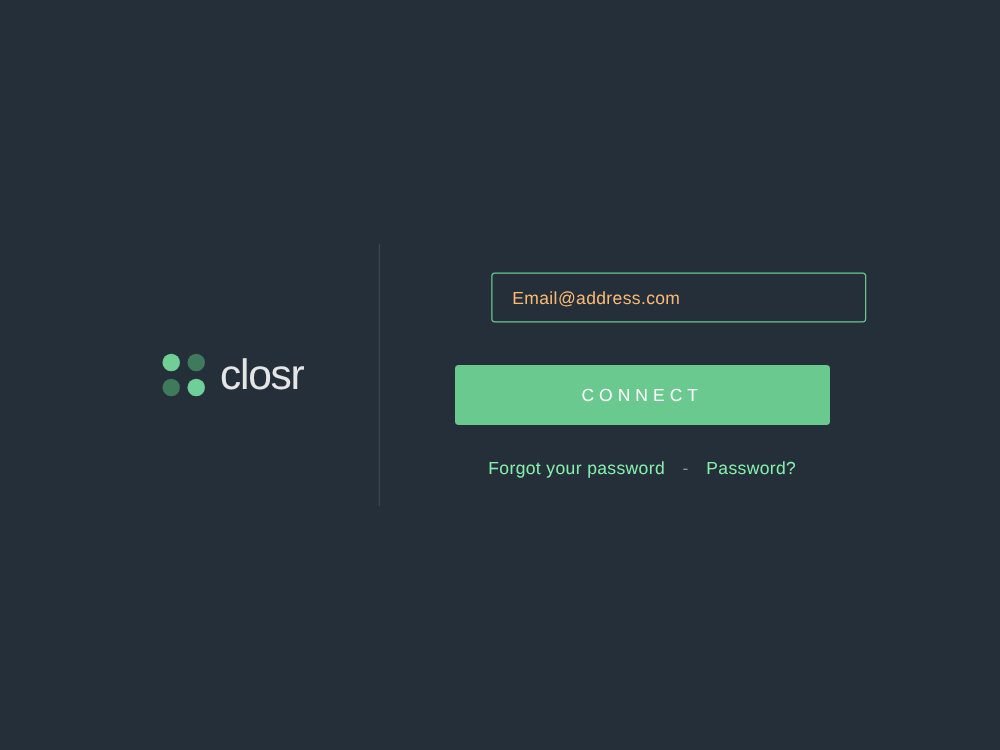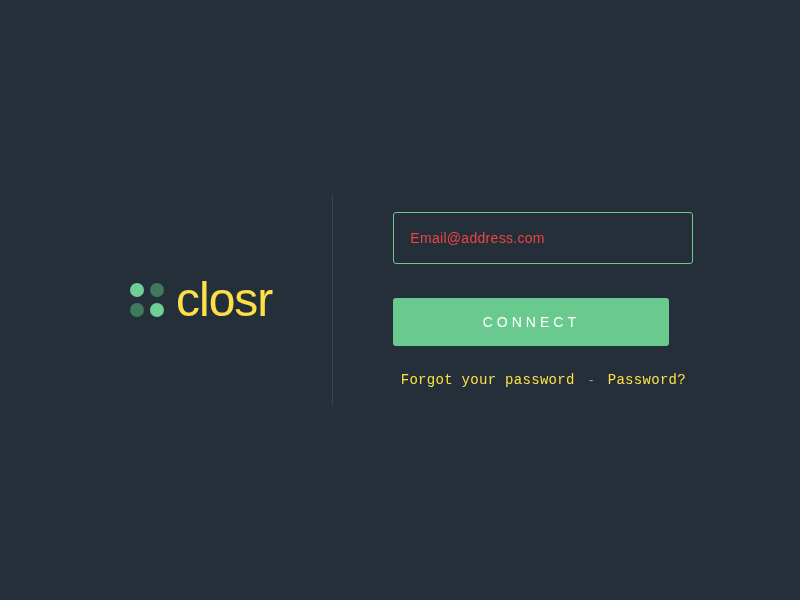--- a/index.html
+++ b/index.html
@@ -36,57 +36,58 @@
     margin-right: 4px;
   }
   .dot {
     width: 14px; height: 14px; border-radius: 50%;
   }
   .dot.tl { background: #6fcf97; }
   .dot.tr { background: #3f7a5d; }
   .dot.bl { background: #3f7a5d; }
   .dot.br { background: #6fcf97; }
   .wordmark {
-    font-size: 48px;
+    font-size: 34px;
     font-weight: 300;
-    color: #fde047;
+    color: #e5e5e5;
     letter-spacing: -1px;
     line-height: 1;
   }
   .divider {
     width: 1px;
     height: 210px;
     background: #3a4651;
     flex: 0 0 1px;
   }
   .right {
     flex: 1;
     padding-left: 60px;
     display: flex;
     flex-direction: column;
   }
   .field {
     width: 300px;
-    height: 52px;
+    height: 40px;
     background: transparent;
     border: 1px solid #5a6670;
     border-radius: 3px;
-    color: #ef4444;
+    color: #fdba74;
     font-size: 14px;
     padding: 0 16px;
     outline: none;
     margin-bottom: 14px;
     letter-spacing: 0.3px;
+    margin-left: 29px;
   }
   .field::placeholder { color: #8b95a0; }
   .field.active {
     border: 1px solid #69c98e;
   }
   .btn {
-    width: 276px;
+    width: 300px;
     height: 48px;
     background: #69c98e;
     border: none;
     border-radius: 3px;
     color: #ffffff;
     font-size: 14px;
     font-weight: 500;
     letter-spacing: 4px;
     text-transform: uppercase;
     cursor: pointer;
@@ -97,24 +98,23 @@
     margin-top: 26px;
     display: flex;
     align-items: center;
     justify-content: center;
     gap: 14px;
     color: #8b95a0;
     font-size: 14px;
     letter-spacing: 0.3px;
   }
   .links a {
-    color: #fde047;
+    color: #86efac;
     text-decoration: none;
     cursor: pointer;
-    font-family: Liberation Mono, monospace;
   }
   .sep { color: #8b95a0; }
 </style>
 </head>
 <body>
 
 <div class="container">
   <div class="left">
     <div class="logo">
       <span class="dots">

